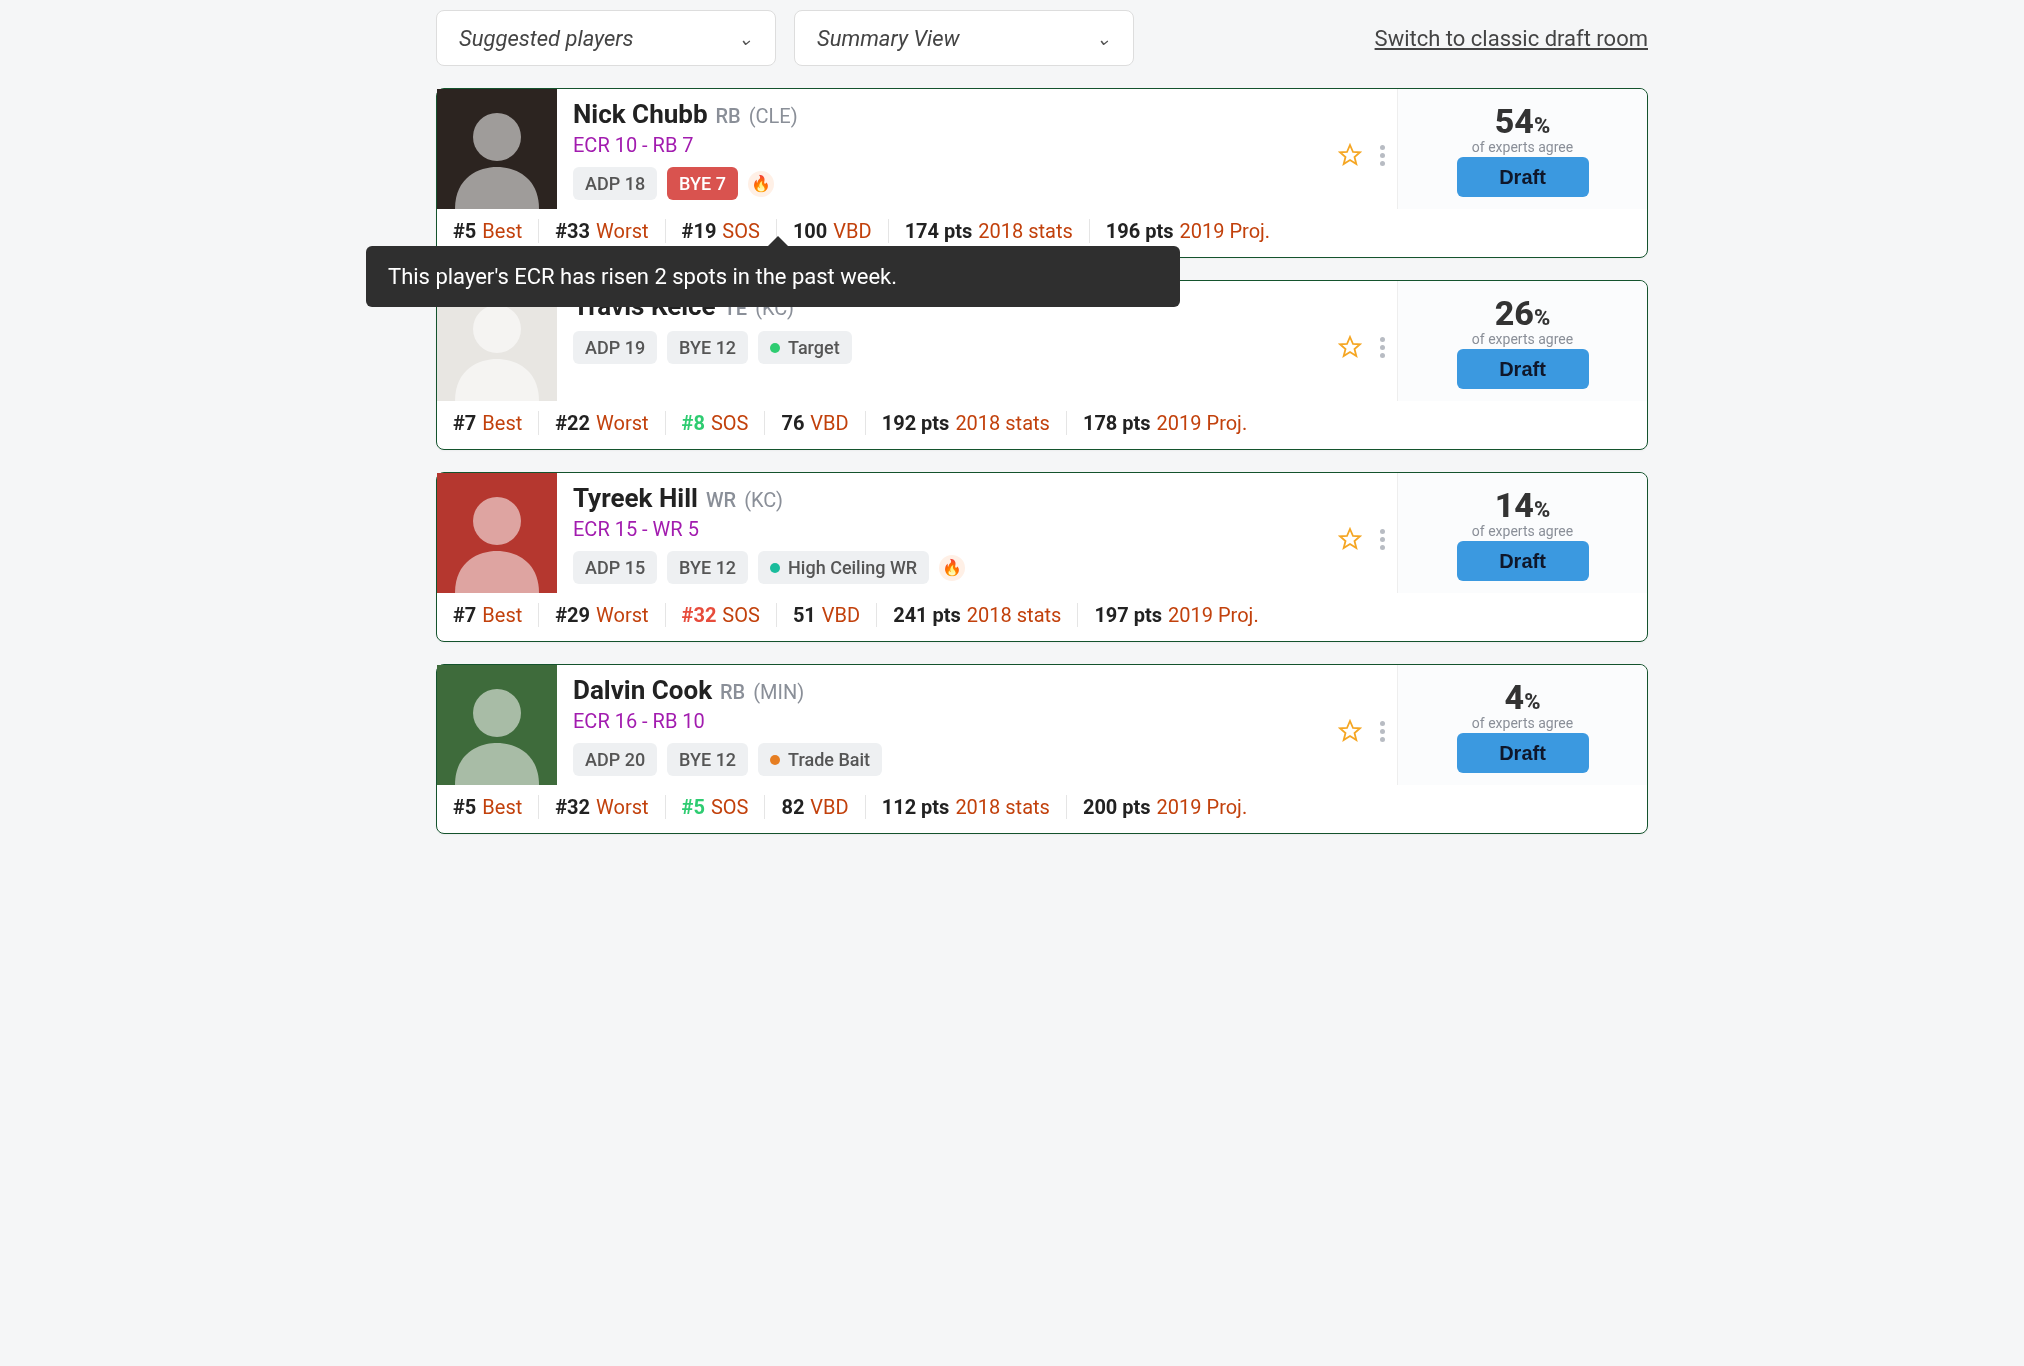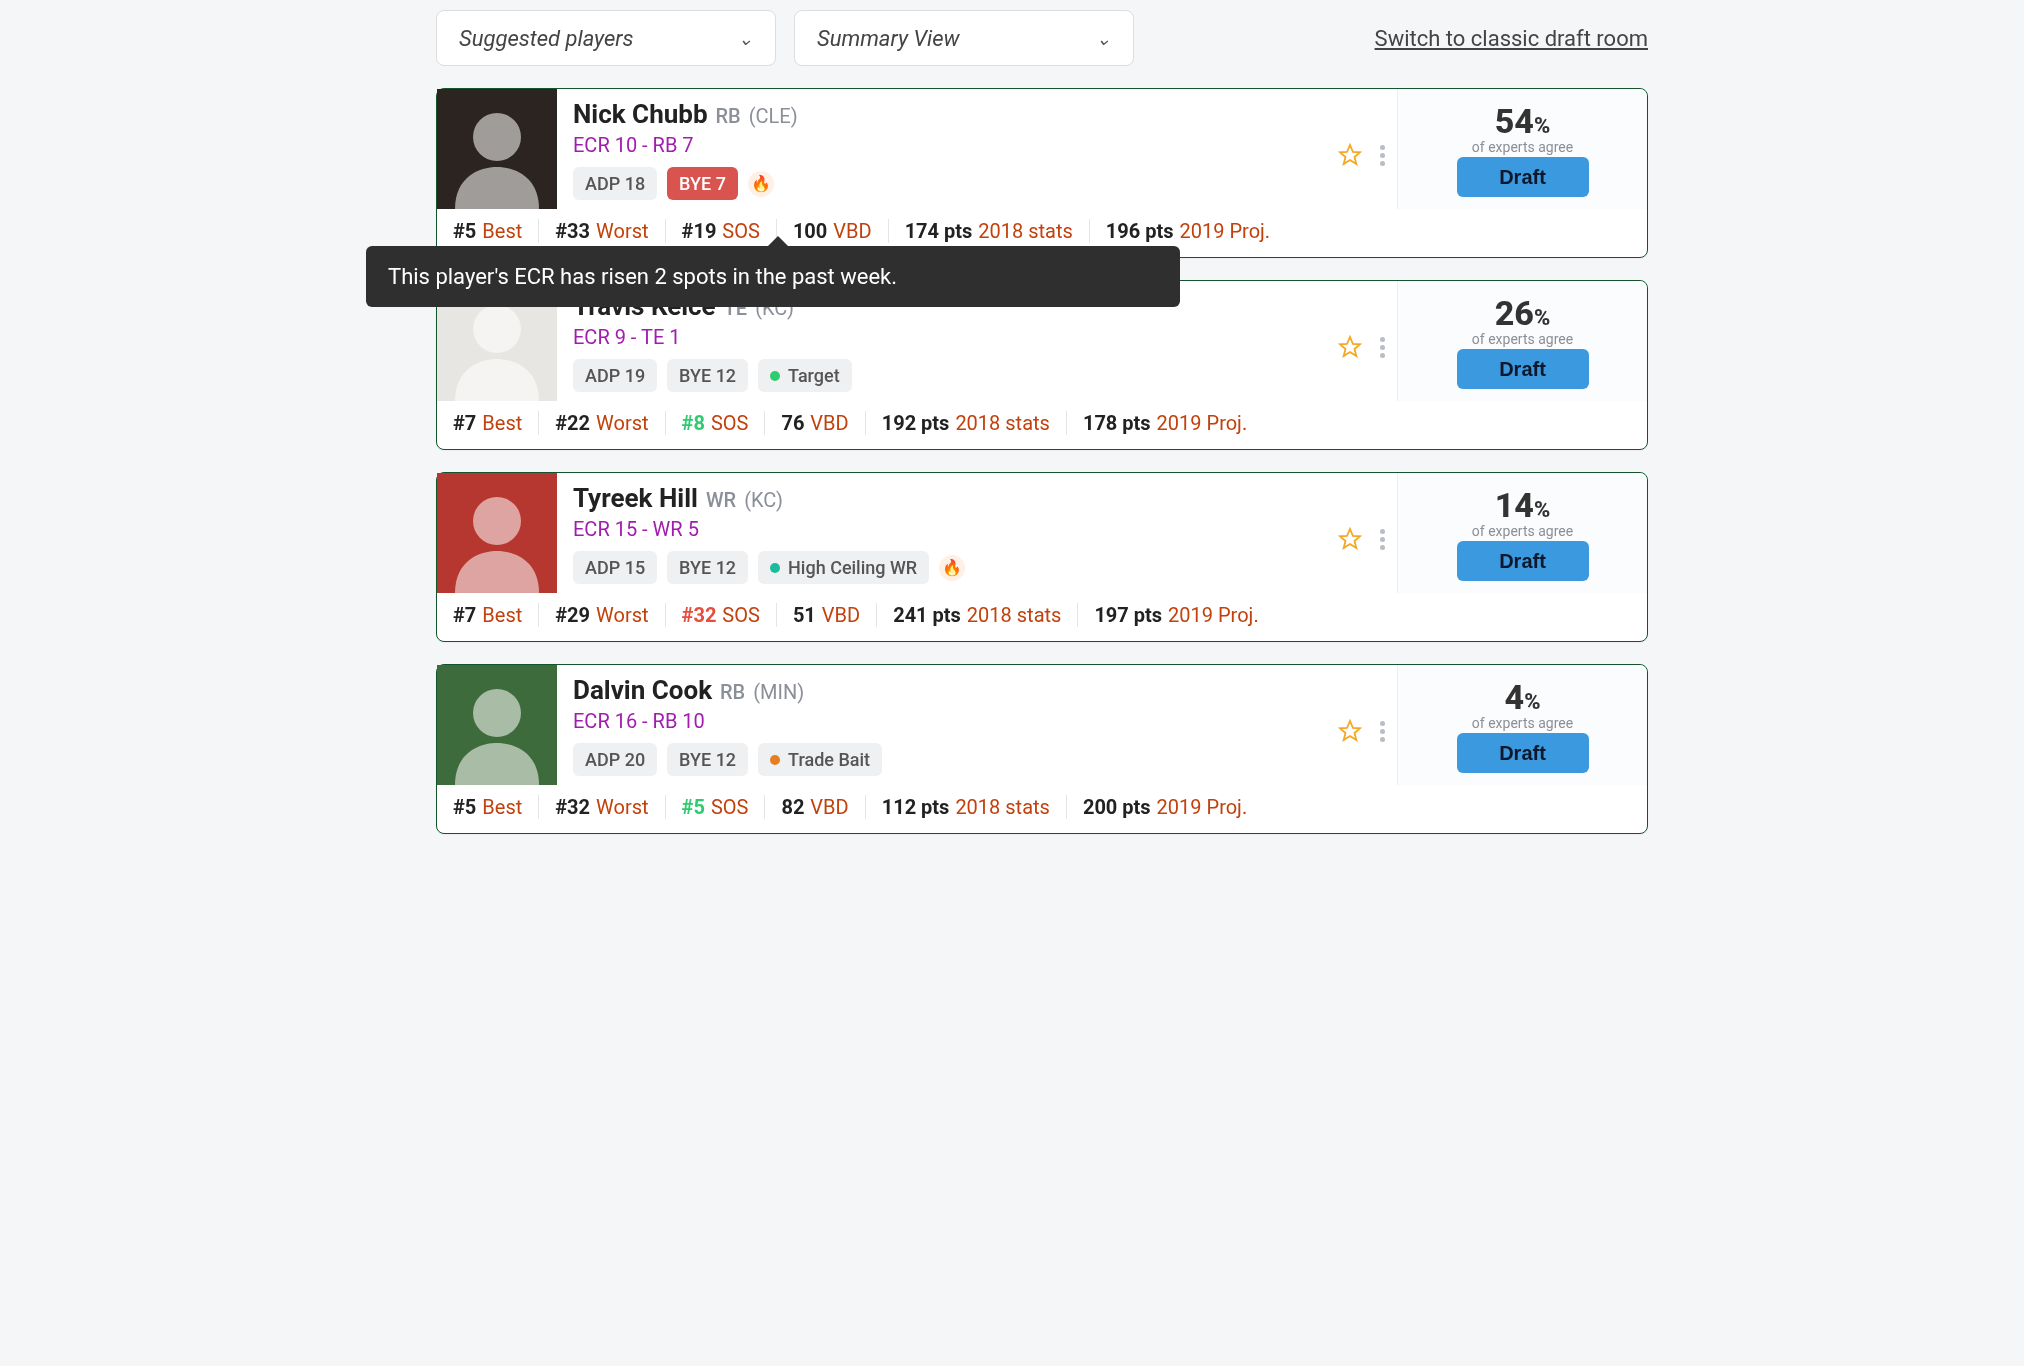--- a/index.html
+++ b/index.html
@@ -143,21 +143,20 @@
             <circle cx="60" cy="48" r="24" fill="rgba(255,255,255,0.55)"></circle>
             <path d="M18 120 C18 88 42 78 60 78 C78 78 102 88 102 120 Z" fill="rgba(255,255,255,0.55)"></path>
           </svg>
         </div>
         <div class="info">
           <div class="nameline">
             <span class="name">Travis Kelce</span>
             <span class="pos">TE</span>
             <span class="team">(KC)</span>
           </div>
-          <div class="ecr">ECR 9 - TE 1</div>
           <div class="tags">
             <span class="tag">ADP 19</span>
             <span class="tag">BYE 12</span>
             <span class="tag target">
               <span class="dot green"></span>
               <span>Target</span>
             </span>
           </div>
         </div>
         <div class="icons">

